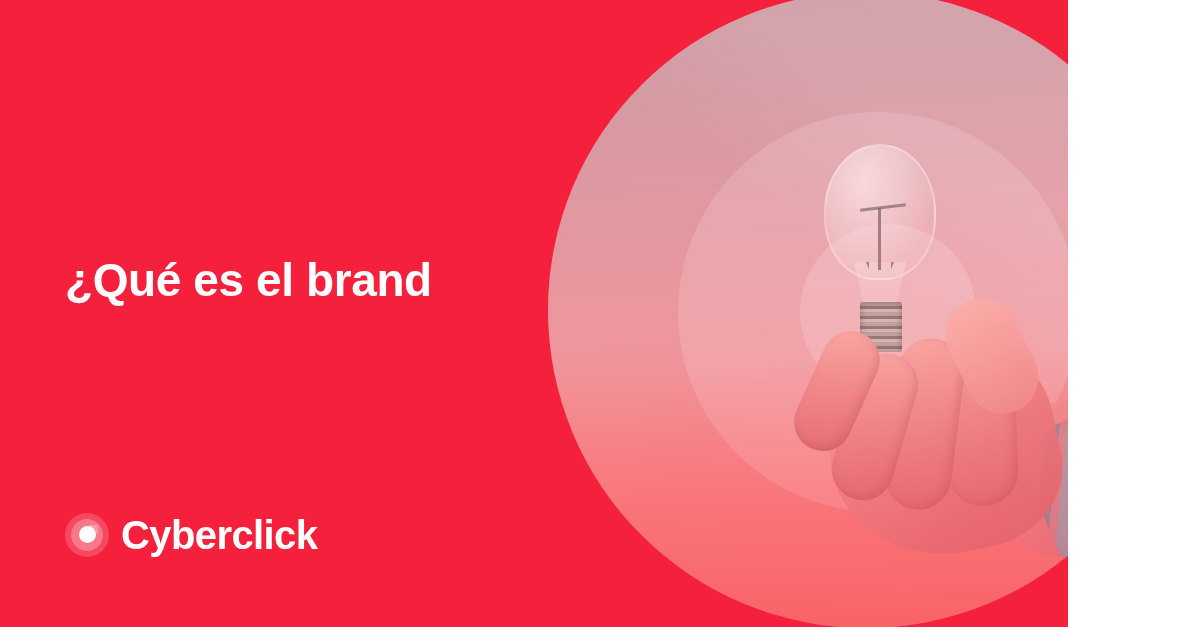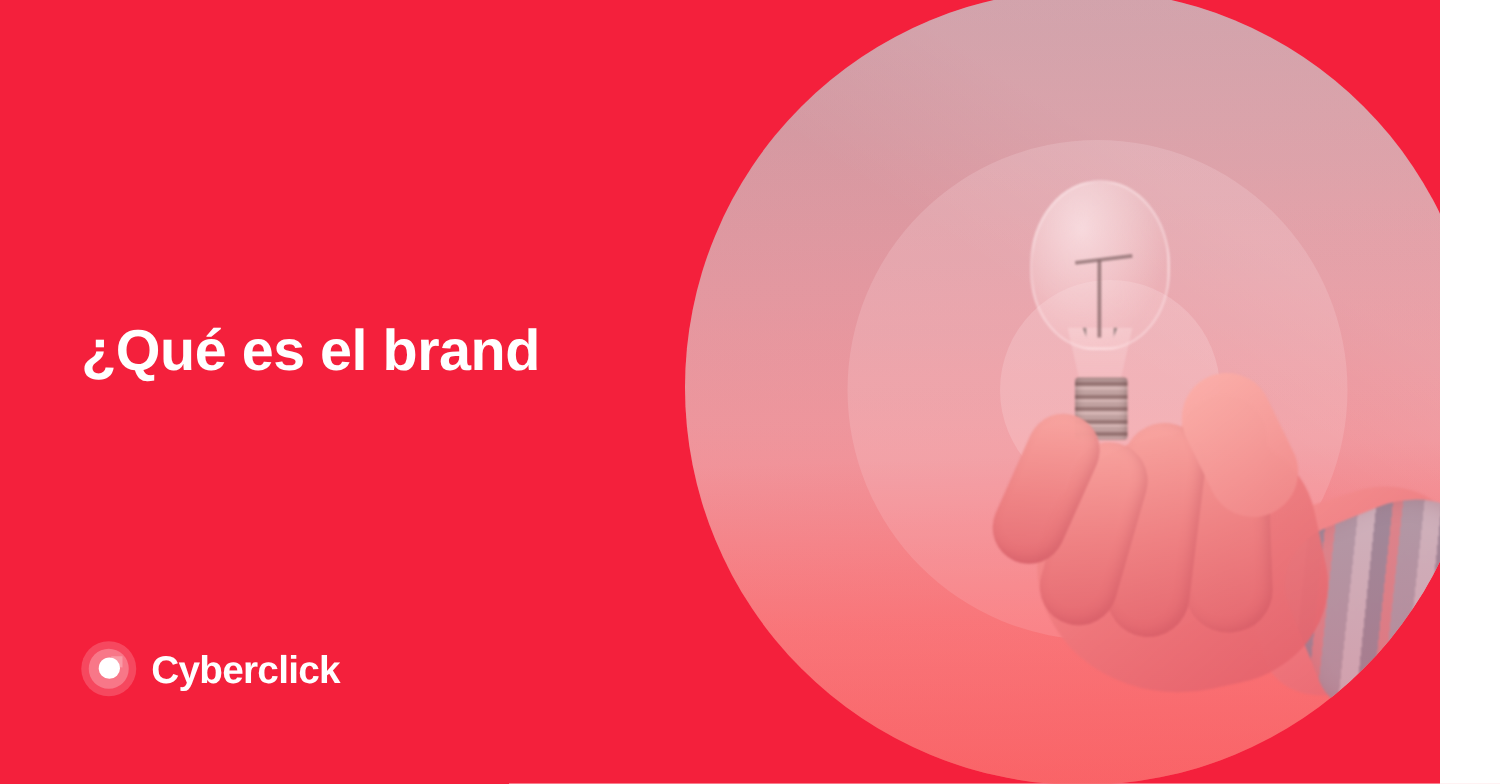--- a/index.html
+++ b/index.html
@@ -7,21 +7,21 @@
 
   html, body {
     width:1200px; height:627px;
     overflow:hidden;
     background:#ffffff;
     font-family:"Liberation Sans", sans-serif;
   }
 
   .card {
     position:relative;
-    width:1152px;
+    width:1068px;
     height:627px;
     overflow:hidden;
     background:#F4203C;
   }
 
   
   .image-panel {
     position:absolute;
     left:548px;
     top:-8px;
@@ -266,21 +266,21 @@
   }
   .mark-notch {
     position:absolute;
     left:24px; top:12px;
     width:9px; height:9px;
     background:rgba(255,255,255,0.26);
     border-radius:0 0 0 9px;
   }
   .logo-word {
     color:#FFFFFF;
-    font-size:31px;
+    font-size:40px;
     font-weight:700;
     letter-spacing:-0.6px;
     line-height:1;
     white-space:nowrap;
   }
 </style>
 </head>
 <body>
 
 <div class="card">

